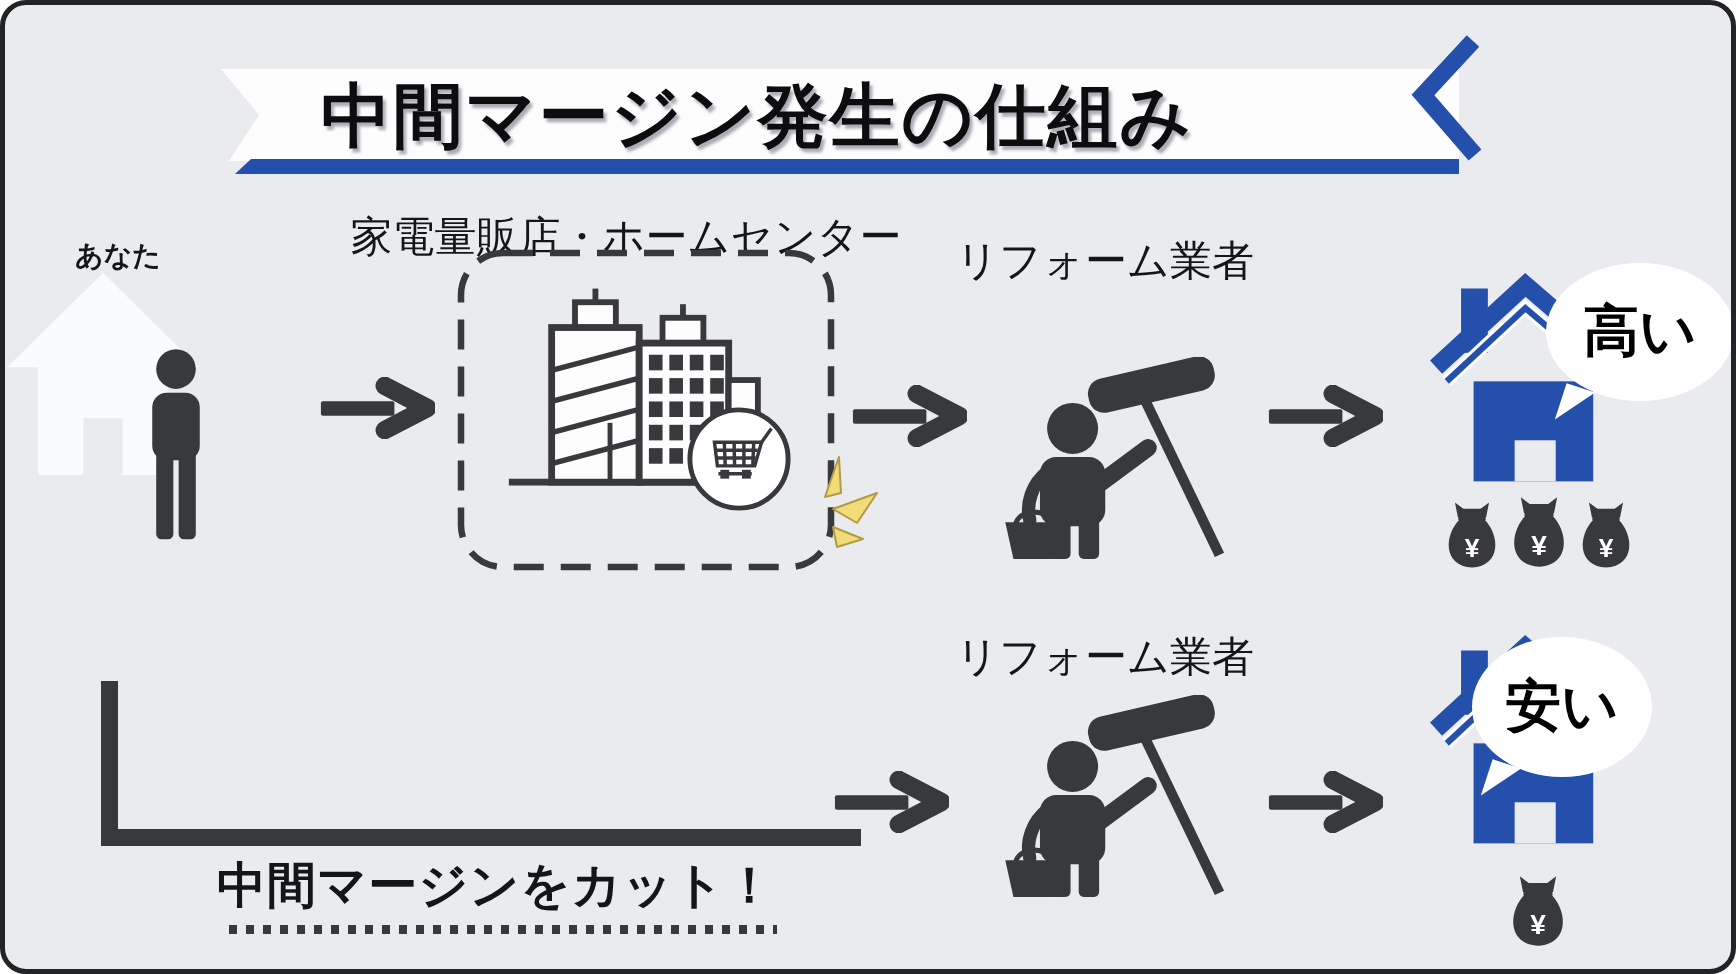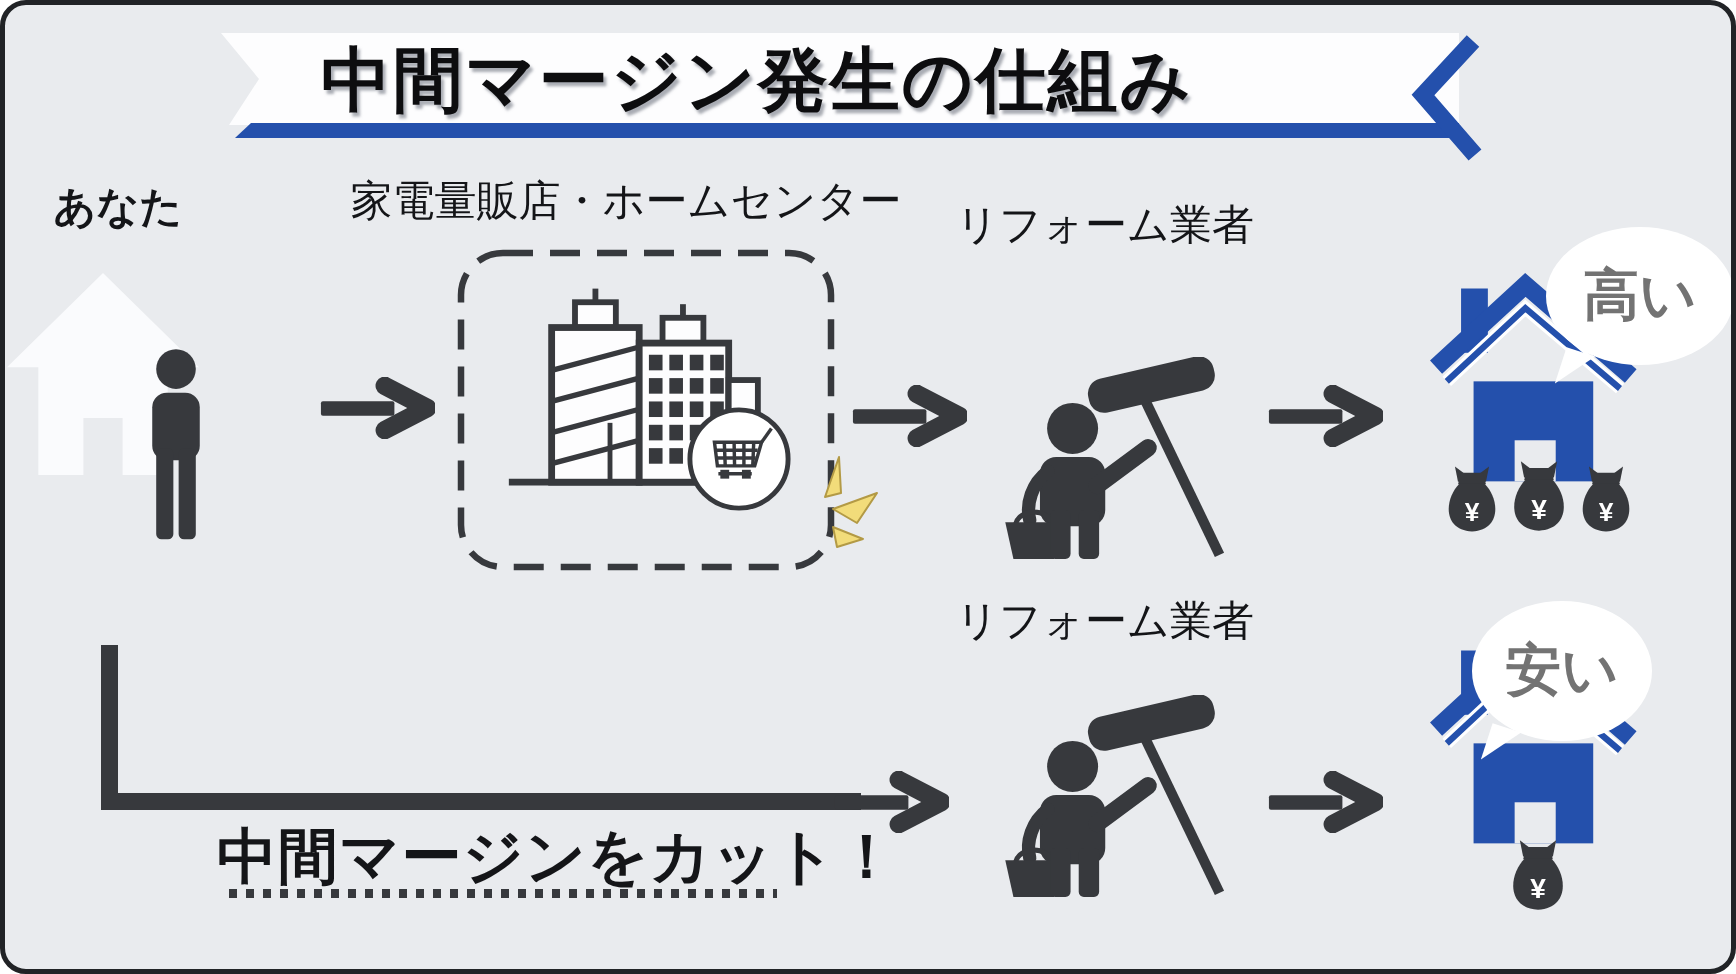--- a/index.html
+++ b/index.html
@@ -9,58 +9,58 @@
     --pill:#1a49b4;
     --paper:#fdfdfe;
     --yellow:#f2dc7a;
   }
   html,body{margin:0;padding:0;background:#ffffff;}
   .frame{
     position:relative;width:1736px;height:974px;box-sizing:border-box;
     background:var(--bg);border:5px solid #212326;border-radius:26px;overflow:hidden;
     font-family:"Liberation Sans","DejaVu Sans",sans-serif;color:#111;
   }
-  .abs{position:absolute;}
+  .abs{position:absolute;margin-top:36px;}
   svg.icon{position:absolute;overflow:visible;}
   
   .banner{
     left:210px;top:28px;width:1244px;height:92px;background:var(--paper);
     clip-path:polygon(6px 0%,44px 50%,14px 100%,100% 100%,100% 0%);
   }
   .banner-underline{
     left:224px;top:118px;width:1230px;height:15px;background:var(--blue);
     clip-path:polygon(22px 0,100% 0,100% 100%,6px 100%);
   }
   .page-title{
     left:247px;top:34px;width:1010px;height:82px;line-height:82px;text-align:center;
     font-size:70px;font-weight:900;letter-spacing:2px;color:#0d0d0f;
     text-shadow:3px 4px 3px rgba(100,105,118,.55);white-space:nowrap;
   }
   
   .lbl{font-weight:800;color:#141518;white-space:nowrap;}
-  .lbl-you{left:38px;top:174px;width:150px;text-align:center;font-size:42px;}
+  .lbl-you{left:38px;top:196px;width:150px;text-align:center;font-size:28px;}
   .lbl-serif{font-family:"DejaVu Serif","Liberation Serif",serif;font-weight:400;}
   .lbl-retailer{left:331px;top:168px;width:580px;text-align:center;font-size:42px;}
   .lbl-contractor-top{left:950px;top:192px;width:300px;text-align:center;font-size:42px;}
   .lbl-contractor-bottom{left:950px;top:588px;width:300px;text-align:center;font-size:42px;}
-  .lbl-cut{left:212px;top:812px;width:580px;text-align:center;font-size:60px;font-weight:900;letter-spacing:1px;}
+  .lbl-cut{left:212px;top:812px;width:580px;text-align:left;font-size:49px;font-weight:900;letter-spacing:1px;}
   .dotted-underline{
     left:224px;top:884px;width:548px;height:9px;
     background:repeating-linear-gradient(90deg,var(--dark) 0 8px,transparent 8px 17px);
   }
   
   .pill{
     left:468px;top:492px;width:356px;height:60px;background:var(--pill);border-radius:32px;
     display:flex;align-items:center;justify-content:center;
     font-size:37px;font-weight:800;color:#ffffff;letter-spacing:1px;white-space:nowrap;
   }
   
   .bubble{
     background:#ffffff;border-radius:50%;display:flex;align-items:center;justify-content:center;
-    font-size:56px;font-weight:900;color:#737373;z-index:5;white-space:nowrap;
+    font-size:56px;font-weight:900;color:#000000;z-index:5;white-space:nowrap;
   }
   .bubble::after{
     content:"";position:absolute;left:14px;bottom:-24px;width:0;height:0;
     border-top:38px solid #ffffff;border-right:30px solid transparent;transform:rotate(18deg);
   }
   .bubble-high{left:1541px;top:222px;width:188px;height:138px;}
   .bubble-low{left:1467px;top:596px;width:180px;height:140px;}
   
   .conn-v{left:96px;top:640px;width:17px;height:165px;background:var(--dark);}
   .conn-h{left:96px;top:788px;width:760px;height:17px;background:var(--dark);}

